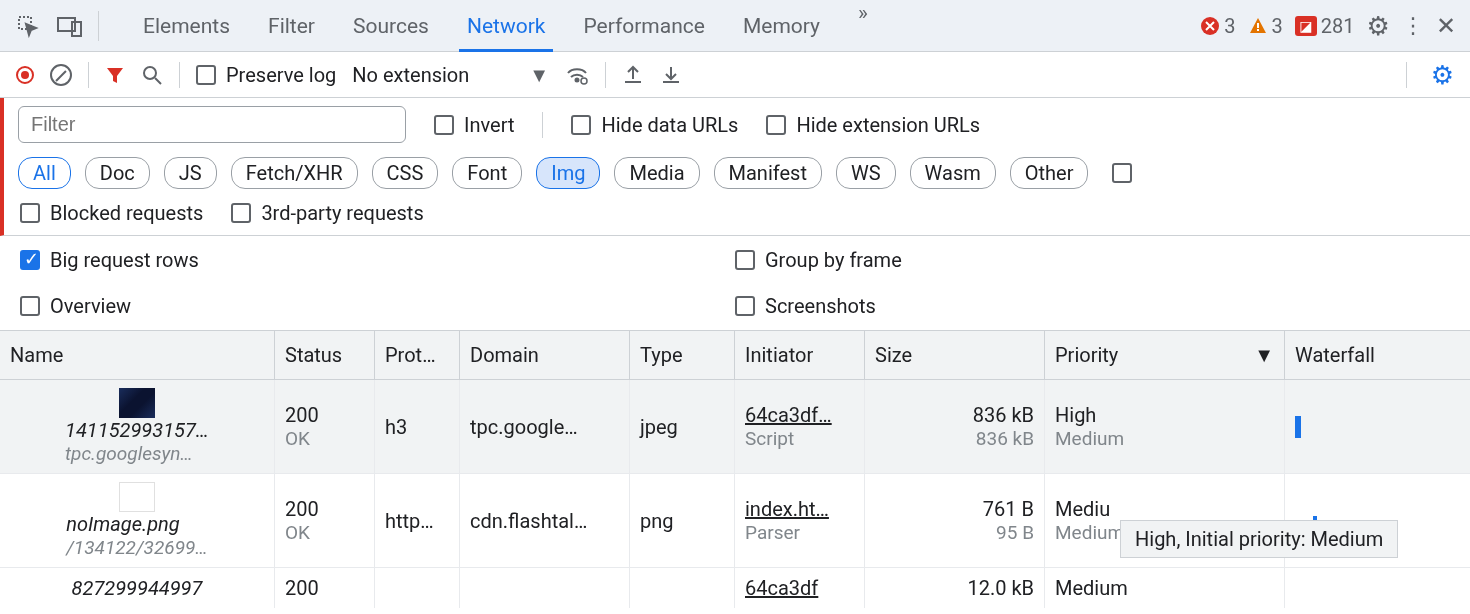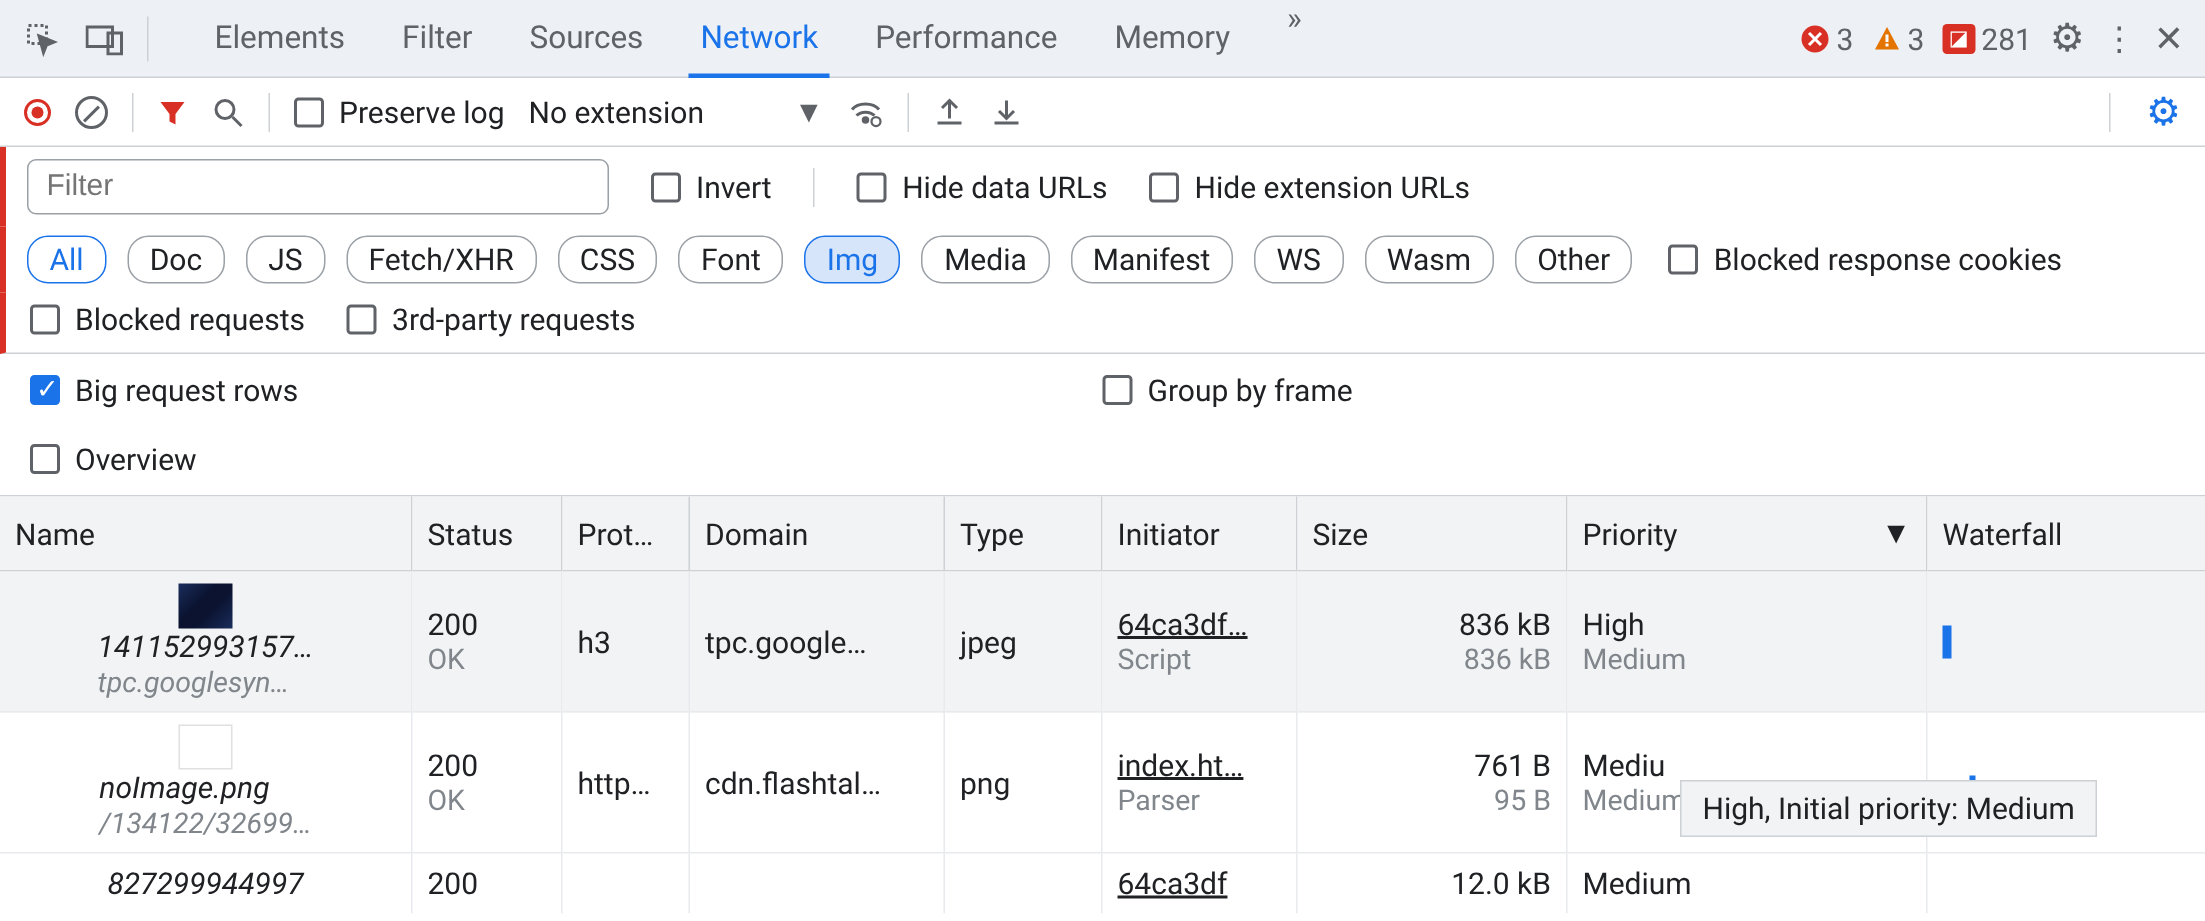--- a/index.html
+++ b/index.html
@@ -193,21 +193,20 @@
   <span class="pill">CSS</span>
   <span class="pill">Font</span>
   <span class="pill sel">Img</span>
   <span class="pill">Media</span>
   <span class="pill">Manifest</span>
   <span class="pill">WS</span>
   <span class="pill">Wasm</span>
   <span class="pill">Other</span>
   <label class="chk-wrap" style="margin-left:10px;">
       <span class="chk"></span>
-      <span class="lbl">Blocked response cookies</span>
     </label>
 </div>
 
 <div class="row-b">
   <label class="chk-wrap">
       <span class="chk"></span>
       <span class="lbl">Blocked requests</span>
     </label>
   <label class="chk-wrap">
       <span class="chk"></span>
@@ -224,20 +223,24 @@
     <label class="chk-wrap">
         <span class="chk"></span>
         <span class="lbl">Overview</span>
       </label>
   </div>
   <div class="col">
     <label class="chk-wrap">
         <span class="chk"></span>
         <span class="lbl">Group by frame</span>
       </label>
+    <label class="chk-wrap">
+        <span class="chk"></span>
+        <span class="lbl">Screenshots</span>
+      </label>
   </div>
 </div>
 
 <div class="tbl">
   <div class="th">
       <span>Name</span>
     </div>
   <div class="th">
       <span>Status</span>
     </div>

